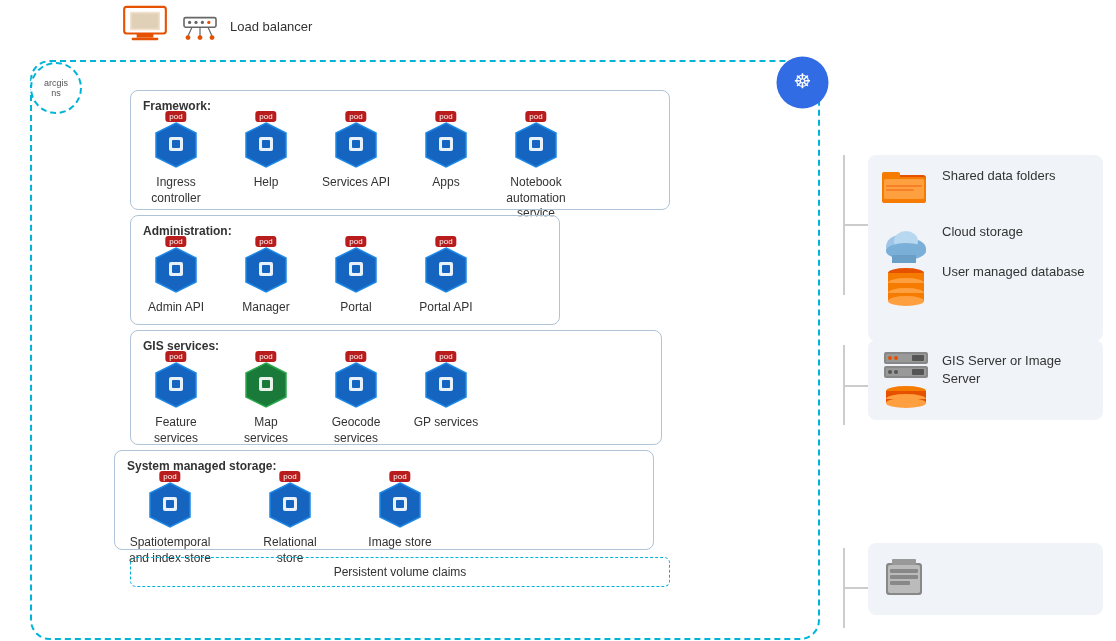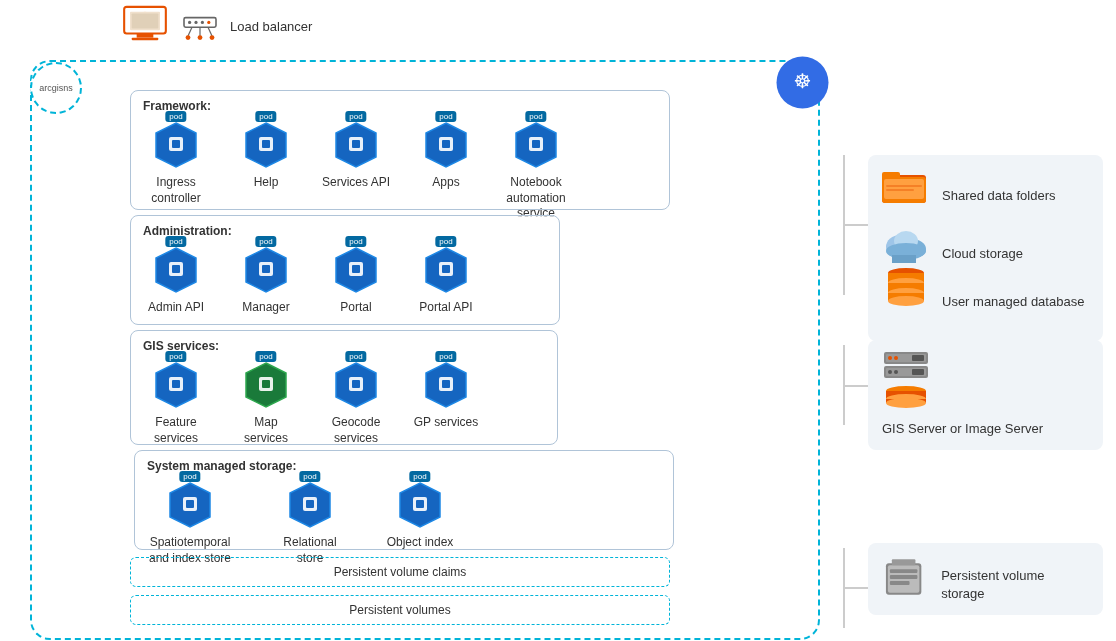--- a/index.html
+++ b/index.html
@@ -60,21 +60,21 @@
     
     .ns-badge {
       position: absolute;
       top: 62px;
       left: 30px;
       width: 52px;
       height: 52px;
       border: 2px dashed #00b4d8;
       border-radius: 50%;
       display: flex;
-      flex-direction: row;
+      flex-direction: column;
       align-items: center;
       justify-content: center;
       background: #fff;
     }
     .ns-badge .ns-text {
       font-size: 9px;
       color: #555;
     }
     .ns-badge .ns-sub {
       font-size: 9px;
@@ -111,28 +111,28 @@
       top: 215px;
       left: 130px;
       width: 430px;
       height: 110px;
     }
 
     
     .gis-box {
       top: 330px;
       left: 130px;
-      width: 428px;
+      width: 532px;
       height: 115px;
     }
 
     
     .storage-box {
       top: 450px;
-      left: 134px;
+      left: 114px;
       width: 540px;
       height: 100px;
     }
 
     
     .pvc-box {
       position: absolute;
       top: 557px;
       left: 130px;
       width: 540px;
@@ -190,30 +190,30 @@
       color: #333;
       text-align: center;
       line-height: 1.3;
     }
 
     .pod-tag {
       position: absolute;
       top: -8px;
       left: 50%;
       transform: translateX(-50%);
-      background: #0369a1;
+      background: #b91c1c;
       color: white;
       font-size: 8px;
       padding: 1px 4px;
       border-radius: 3px;
     }
 
     .right-item {
       display: flex;
-      align-items: flex-end;
+      align-items: flex-start;
       gap: 12px;
       margin-bottom: 18px;
     }
 
     .right-item-label {
       font-size: 13px;
       color: #333;
       line-height: 1.4;
     }
 
@@ -506,32 +506,29 @@
       </div>
       <div class="pod-item" style="margin-left:20px;">
         <div class="pod-icon-wrap">
           <span class="pod-tag">pod</span>
           <svg class="pod-svg" viewBox="0 0 52 52">
               <polygon points="26,4 46,14 46,38 26,48 6,38 6,14" fill="#1565c0" stroke="#1e88e5" stroke-width="1.5"></polygon>
               <rect x="19" y="18" width="14" height="14" rx="2" fill="white" opacity="0.9"></rect>
               <rect x="22" y="21" width="8" height="8" rx="1" fill="#1565c0"></rect>
             </svg>
         </div>
-        <span class="pod-label">Object index</span>
+        <span class="pod-label">Image store</span>
       </div>
     </div>
   </div>
 
   <div class="pvc-box">
     <span class="pv-label">Persistent volume claims</span>
   </div>
 
-  <div class="pv-box">
-    <span class="pv-label">Persistent volumes</span>
-  </div>
 
   <div class="right-divider"></div>
   <div style="position:absolute; top:224px; left:843px; width:25px; height:2px; background:#ccc;"></div>
 
   <div class="right-divider2"></div>
   <div style="position:absolute; top:385px; left:843px; width:25px; height:2px; background:#ccc;"></div>
 
   <div class="right-divider3"></div>
   <div style="position:absolute; top:587px; left:843px; width:25px; height:2px; background:#ccc;"></div>
 
@@ -571,21 +568,21 @@
         <rect x="6" y="20" width="36" height="10" fill="#f57c00"></rect>
         <ellipse cx="24" cy="30" rx="18" ry="5" fill="#ffa040"></ellipse>
         <rect x="6" y="30" width="36" height="8" fill="#f57c00"></rect>
         <ellipse cx="24" cy="38" rx="18" ry="5" fill="#ffa040"></ellipse>
       </svg>
       <span class="right-item-label">User managed database</span>
     </div>
   </div>
 
   <div style="position:absolute; top:340px; left:868px; width:235px; background:#f0f4f8; border-radius:8px; padding:12px 14px;">
-    <div class="right-item" style="margin-bottom:0; align-items:flex-start;flex-direction:column;">
+    <div class="right-item" style="margin-bottom:0; align-items:flex-start;">
       <div style="display:flex; flex-direction:column; gap:4px;">
 
         <svg width="48" height="30" viewBox="0 0 48 30">
           <rect x="2" y="0" width="44" height="12" rx="2" fill="#888"></rect>
           <rect x="4" y="2" width="40" height="8" rx="1" fill="#999"></rect>
           <circle cx="8" cy="6" r="2" fill="#e65100"></circle>
           <circle cx="14" cy="6" r="2" fill="#e65100"></circle>
           <rect x="30" y="3" width="12" height="6" rx="1" fill="#555"></rect>
           <rect x="2" y="14" width="44" height="12" rx="2" fill="#888"></rect>
           <rect x="4" y="16" width="40" height="8" rx="1" fill="#999"></rect>
@@ -609,17 +606,16 @@
   <div style="position:absolute; top:543px; left:868px; width:235px; background:#f0f4f8; border-radius:8px; padding:12px 14px;">
     <div class="right-item" style="margin-bottom:0;">
       <svg width="48" height="48" viewBox="0 0 48 48">
         <rect x="4" y="8" width="36" height="32" rx="3" fill="#888"></rect>
         <rect x="6" y="10" width="32" height="28" rx="2" fill="#bbb"></rect>
         <rect x="8" y="14" width="28" height="4" rx="1" fill="#888"></rect>
         <rect x="8" y="20" width="28" height="4" rx="1" fill="#888"></rect>
         <rect x="8" y="26" width="20" height="4" rx="1" fill="#888"></rect>
         <rect x="10" y="4" width="24" height="6" rx="1" fill="#999"></rect>
       </svg>
-      <span class="right-item-label">Persistent volume storage</span>
     </div>
   </div>
 
 </div>
 
 </body></html>

